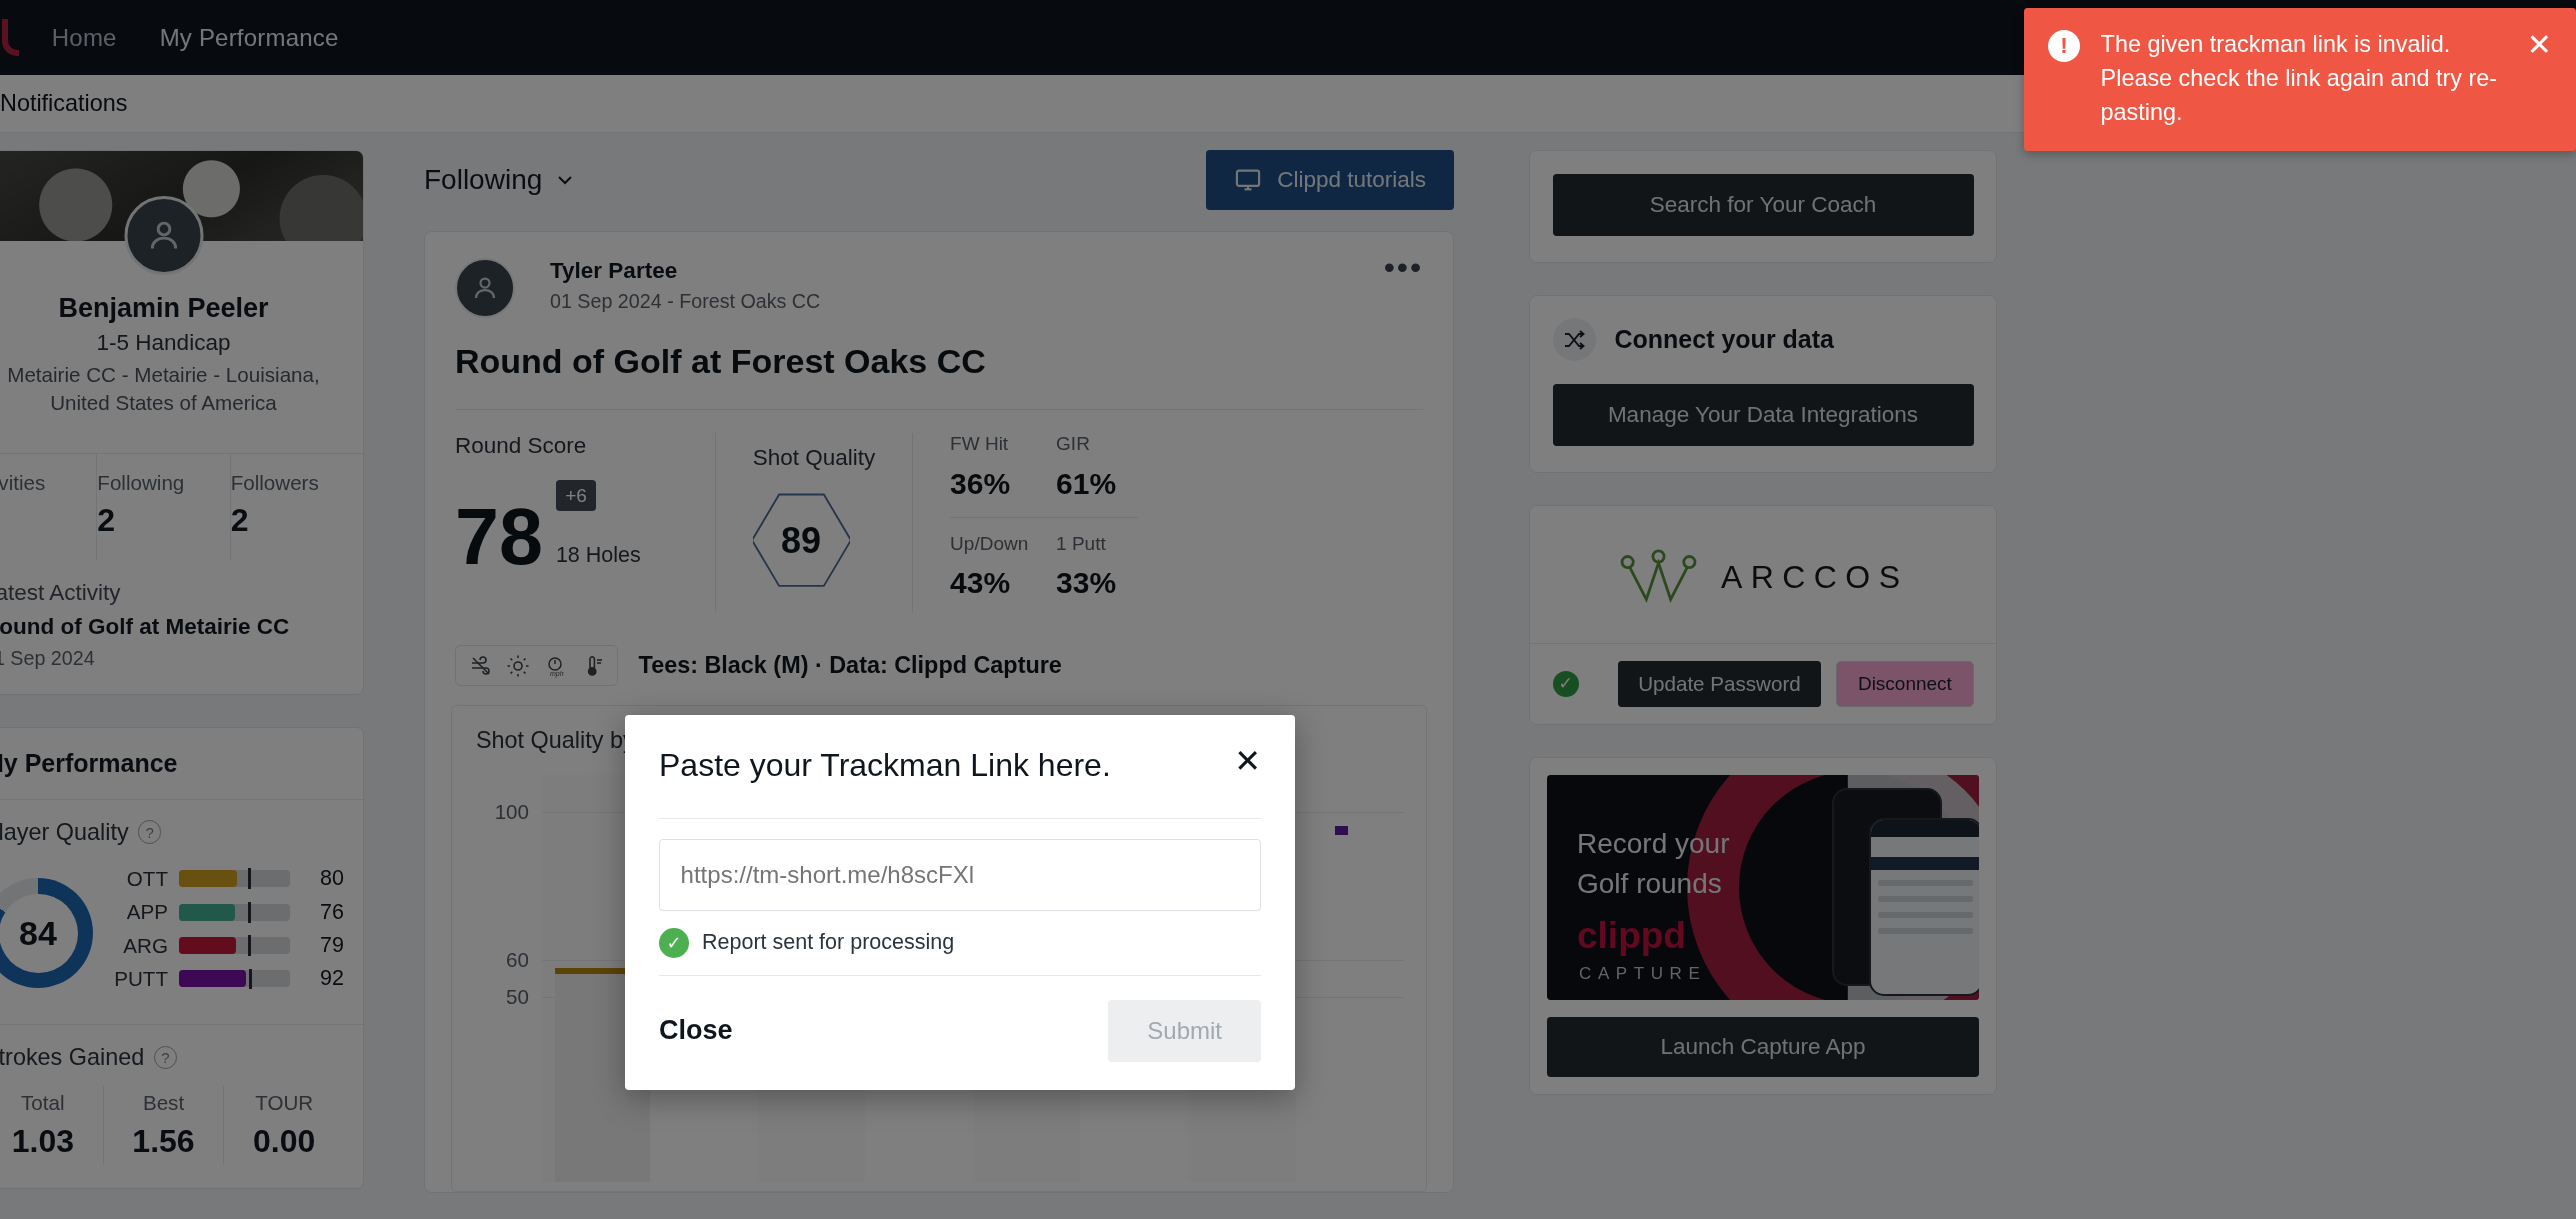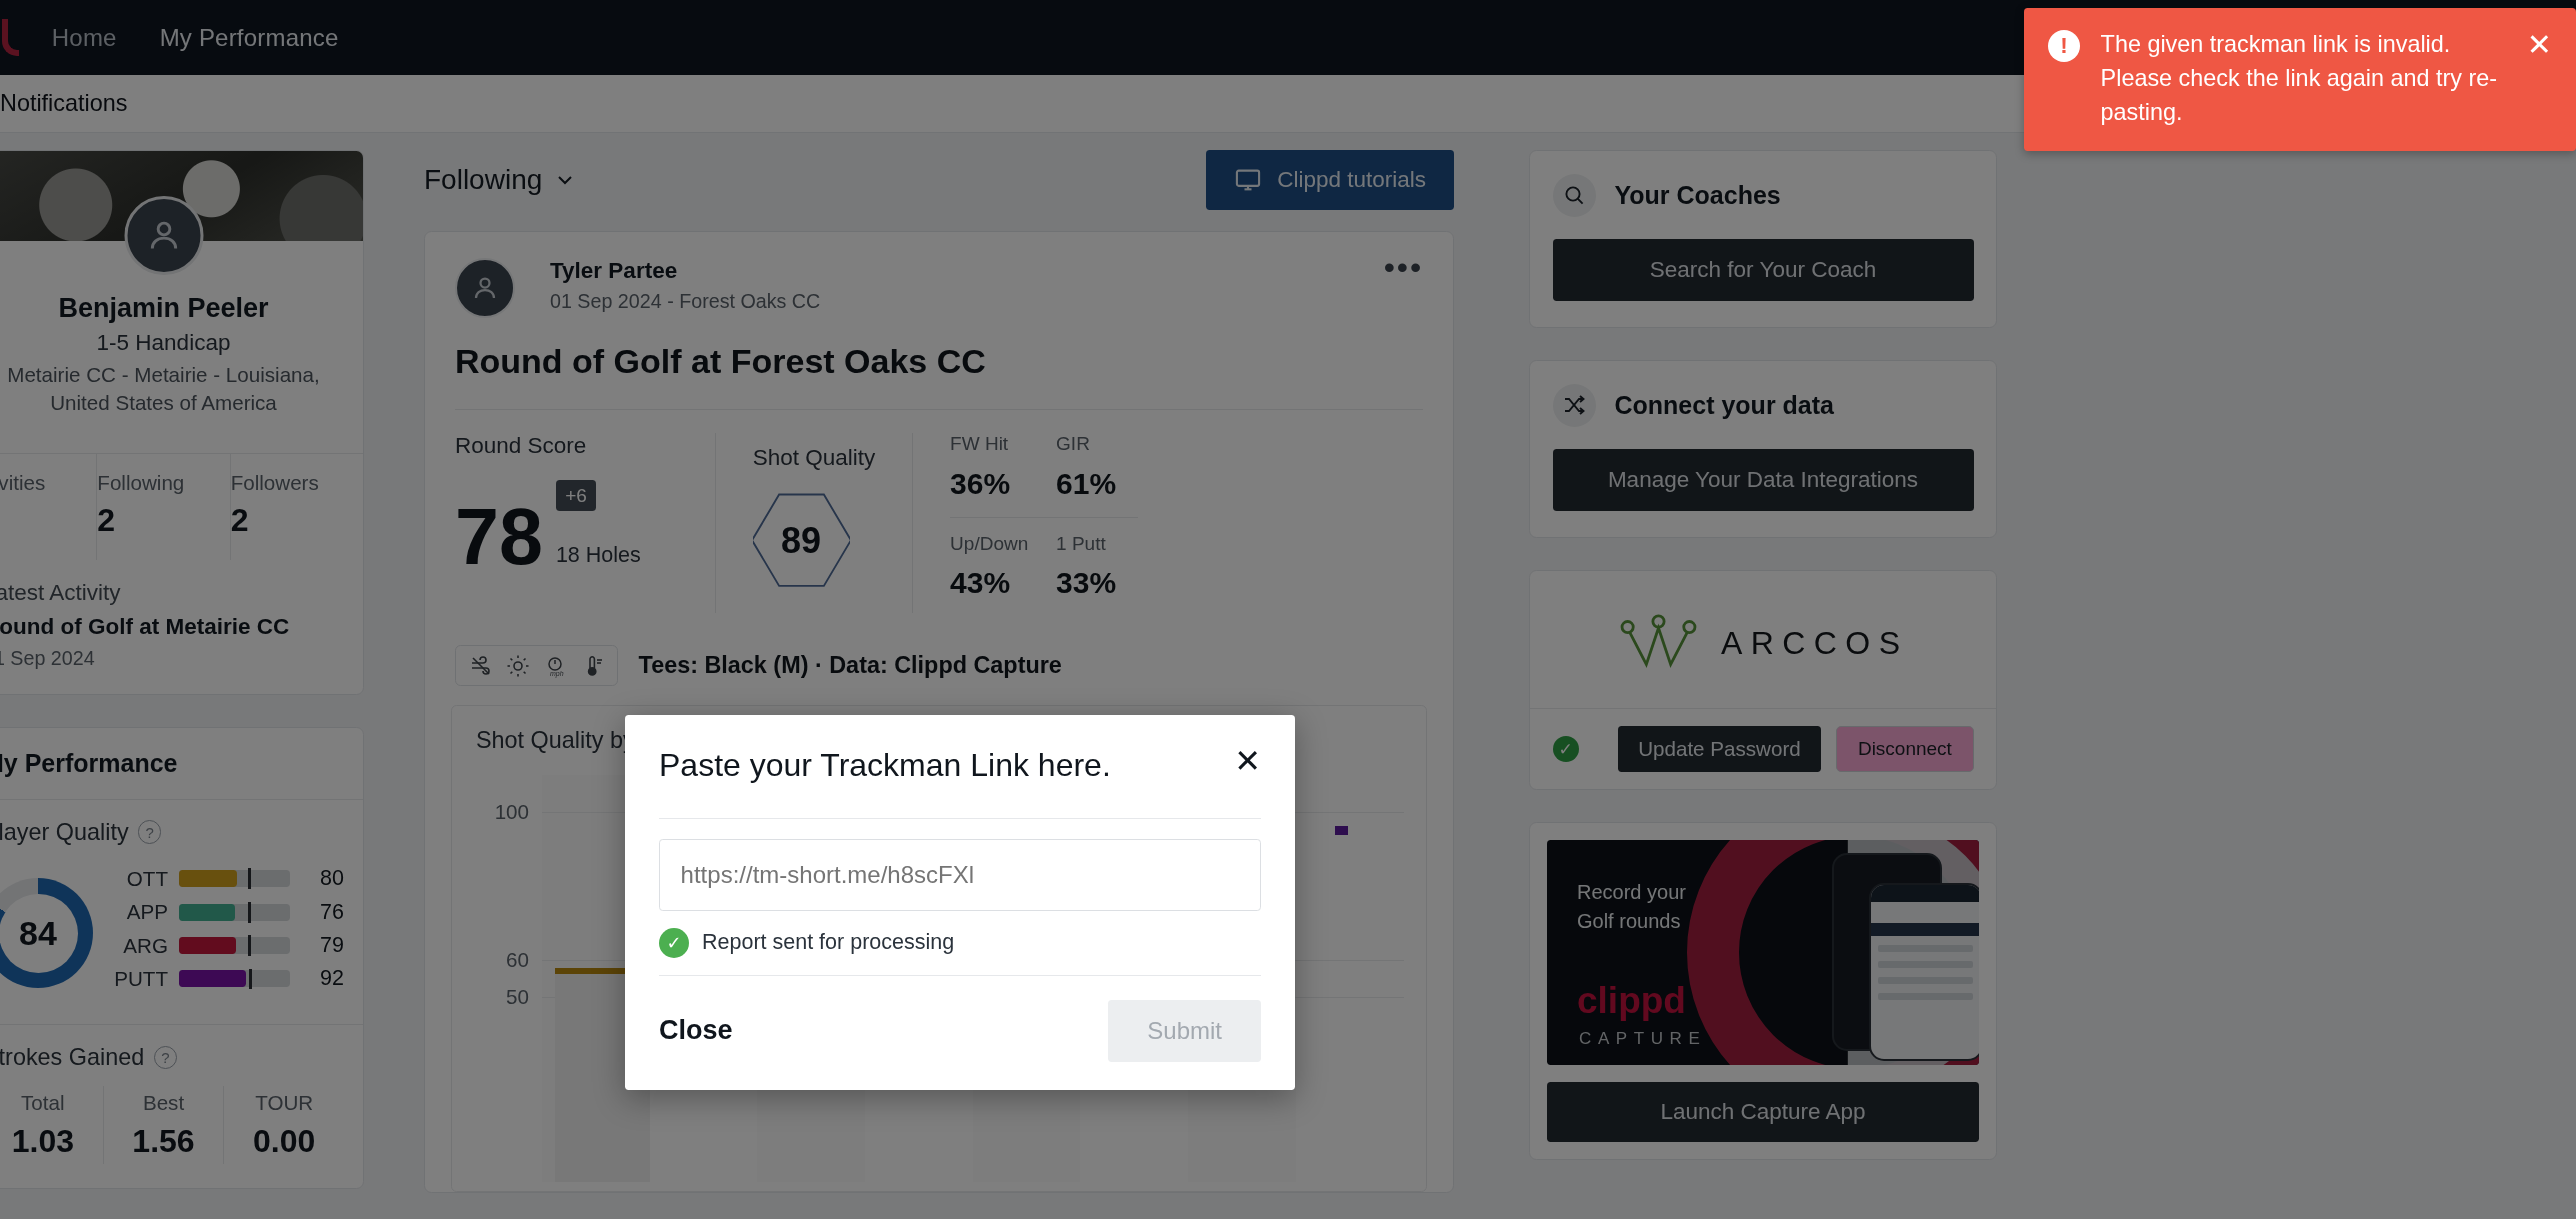--- a/index.html
+++ b/index.html
@@ -197,21 +197,21 @@
                 padding:11.2px 20.6px; font-size:19px; cursor:pointer; }
 
   .promo { margin:17px; border-radius:3.7px; height:225px; position:relative;
            overflow:hidden; background:#0c1118; }
   .promo .ring { position:absolute; left:140px; top:-56px; width:337px; height:337px;
                  border-radius:50%; border:52px solid #b32144; opacity:.9;
                  clip-path:inset(0 0 0 0); }
   .promo .ring2 { position:absolute; left:187px; top:-24px; width:271px; height:271px;
                   border-radius:50%; border:47px solid #c9ccd0; opacity:.92;
                   clip-path:inset(0 0 0 42%); }
-  .promo-h { position:absolute; left:30px; top:38px; color:#e9ecef; font-size:20px; line-height:1.45; }
+  .promo-h { position:absolute; left:30px; top:49px; color:#e9ecef; font-size:28px; line-height:1.45; }
   .promo-logo { position:absolute; left:30px; top:140px; color:#c4123f; font-size:37px; font-weight:700; }
   .promo-sub { position:absolute; left:32px; top:189px; color:#c4c8cc; font-size:17px; letter-spacing:6.6px; }
   .phone { position:absolute; right:37px; top:13px; width:110px; height:198px;
            border-radius:15px; background:#161b22; border:2.8px solid #2b3138; }
   .phone2 { position:absolute; right:-3.7px; top:43px; width:114px; height:178px;
             border-radius:15px; background:#eef0f2; border:2.8px solid #2b3138; overflow:hidden; }
   .phone2 .bar1 { height:17px; background:#1b2633; }
   .phone2 .bar2 { height:13px; background:#24344a; margin-top:20.6px; }
   .phone2 .ln { height:6.6px; background:#cfd4d9; margin:9.4px 7.5px; border-radius:1.9px; }
   .promo-btn { margin:0 17px 17px; background:#232a31; color:#dfe3e7; border-radius:3.7px;
@@ -574,29 +574,20 @@
             </div>
             <div class="pt" style="left:92%;top:12.5%;background:#5c1c9c;"></div>
           </div>
         </div>
       </div>
     </div>
 
     <div class="col-right">
 
       <div class="card">
-        <div class="rc-head">
-          <div class="rc-ico">
-            <svg width="24" height="24" viewBox="0 0 24 24" fill="none" stroke="#1c232a" stroke-width="1.9">
-                <circle cx="11" cy="11" r="6.6"></circle>
-                <line x1="15.9" y1="15.9" x2="20.6" y2="20.6"></line>
-              </svg>
-          </div>
-          <div class="rc-title">Your Coaches</div>
-        </div>
         <button class="dark-btn">Search for Your Coach</button>
       </div>
 
       <div class="card">
         <div class="rc-head">
           <div class="rc-ico">
             <svg width="24" height="24" viewBox="0 0 24 24" fill="none" stroke="#1c232a" stroke-width="1.9">
                 <path d="M3 6h4l10 12h4"></path>
                 <path d="M3 18h4L17 6h4"></path>
                 <polyline points="18 3 21.5 6 18 9"></polyline>

